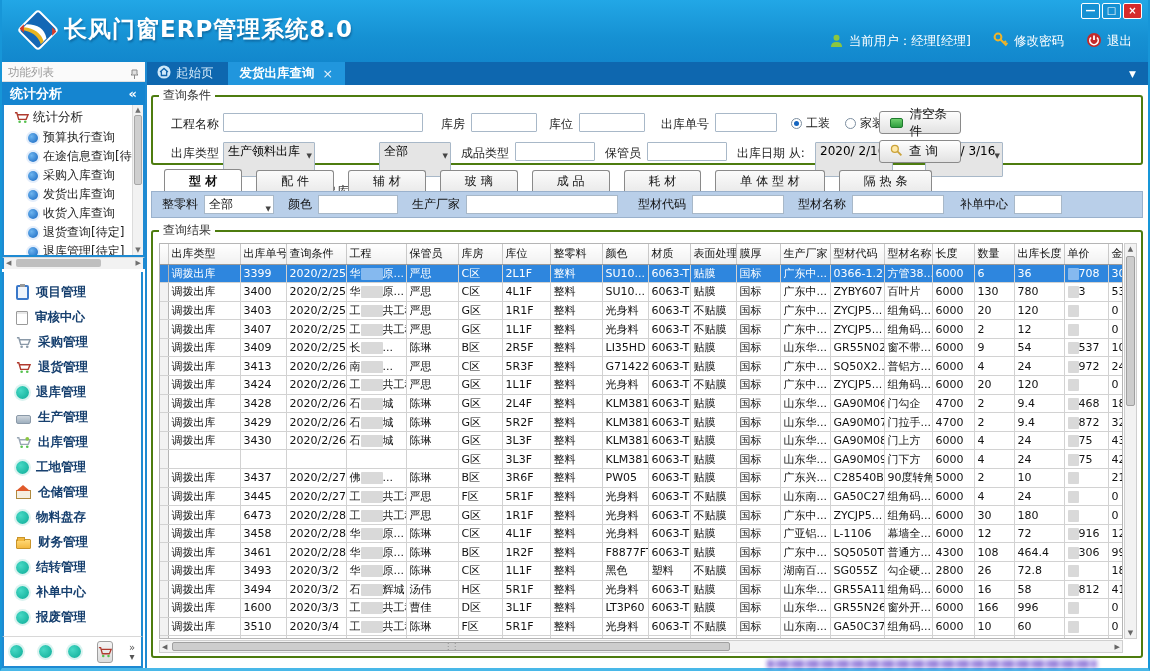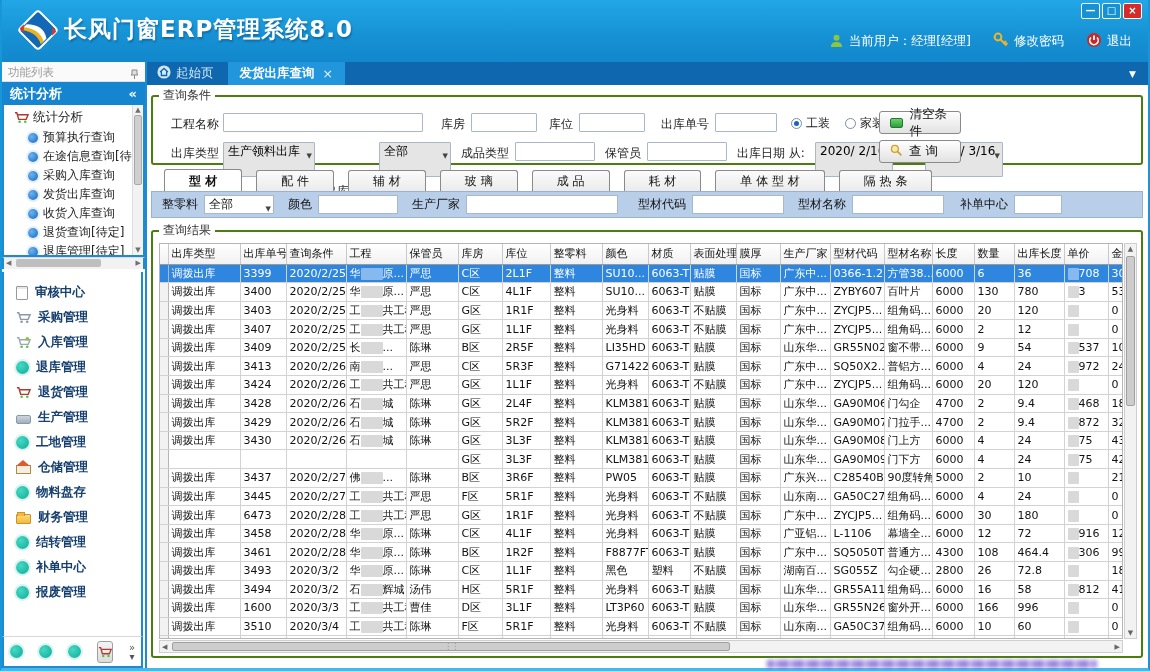--- a/index.html
+++ b/index.html
@@ -212,55 +212,59 @@
         <div class="arr bottom">▼</div>
       </div>
     </div>
     <div class="tree-hscroll">
       <span class="la">◀</span>
       <div class="thumb"></div>
       <span class="ra">▶</span>
     </div>
     <div class="menu">
         <div class="menu-item">
+          <span class="ic ic-clip"></span>
+          <span>项目管理</span>
+        </div>
+        <div class="menu-item">
           <span class="ic ic-note"></span>
           <span>审核中心</span>
         </div>
         <div class="menu-item">
           <span class="ic"><svg viewBox="0 0 16 16" width="15" height="15">
               <path d="M1 3h2l2 7h8l2-5H4" fill="none" stroke="#8a99a8" stroke-width="1.5"></path>
               <circle cx="6" cy="12.5" r="1.4" fill="#8a99a8"></circle>
               <circle cx="12" cy="12.5" r="1.4" fill="#8a99a8"></circle>
             </svg></span>
           <span>采购管理</span>
         </div>
         <div class="menu-item">
           <span class="ic"><svg viewBox="0 0 16 16" width="15" height="15">
+              <path d="M1 3h2l2 7h8l2-5H4" fill="none" stroke="#b03a2e" stroke-width="1.5"></path>
+              <circle cx="6" cy="12.5" r="1.4" fill="#57c14f"></circle>
+              <circle cx="12" cy="12.5" r="1.4" fill="#57c14f"></circle>
+            </svg></span>
+          <span>退货管理</span>
+        </div>
+        <div class="menu-item">
+          <span class="ic ic-dot"></span>
+          <span>退库管理</span>
+        </div>
+        <div class="menu-item">
+          <span class="ic ic-machine"></span>
+          <span>生产管理</span>
+        </div>
+        <div class="menu-item">
+          <span class="ic"><svg viewBox="0 0 16 16" width="15" height="15">
               <path d="M1 3h2l2 7h8l2-5H4" fill="none" stroke="#9aa7b5" stroke-width="1.5"></path>
               <circle cx="6" cy="12.5" r="1.4" fill="#57c14f"></circle>
               <circle cx="12" cy="12.5" r="1.4" fill="#57c14f"></circle>
               <circle cx="12" cy="4" r="2" fill="#8cc63f"></circle>
             </svg></span>
-          <span>入库管理</span>
-        </div>
-        <div class="menu-item">
-          <span class="ic ic-dot"></span>
-          <span>退库管理</span>
-        </div>
-        <div class="menu-item">
-          <span class="ic"><svg viewBox="0 0 16 16" width="15" height="15">
-              <path d="M1 3h2l2 7h8l2-5H4" fill="none" stroke="#b03a2e" stroke-width="1.5"></path>
-              <circle cx="6" cy="12.5" r="1.4" fill="#57c14f"></circle>
-              <circle cx="12" cy="12.5" r="1.4" fill="#57c14f"></circle>
-            </svg></span>
-          <span>退货管理</span>
-        </div>
-        <div class="menu-item">
-          <span class="ic ic-machine"></span>
-          <span>生产管理</span>
+          <span>出库管理</span>
         </div>
         <div class="menu-item">
           <span class="ic ic-dot"></span>
           <span>工地管理</span>
         </div>
         <div class="menu-item">
           <span class="ic ic-house"></span>
           <span>仓储管理</span>
         </div>
         <div class="menu-item">

